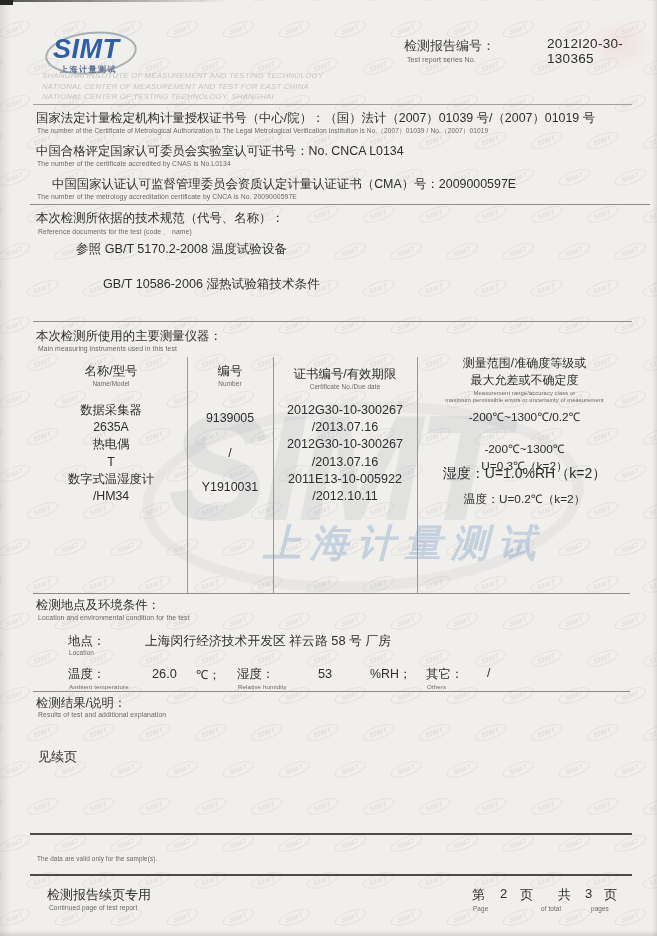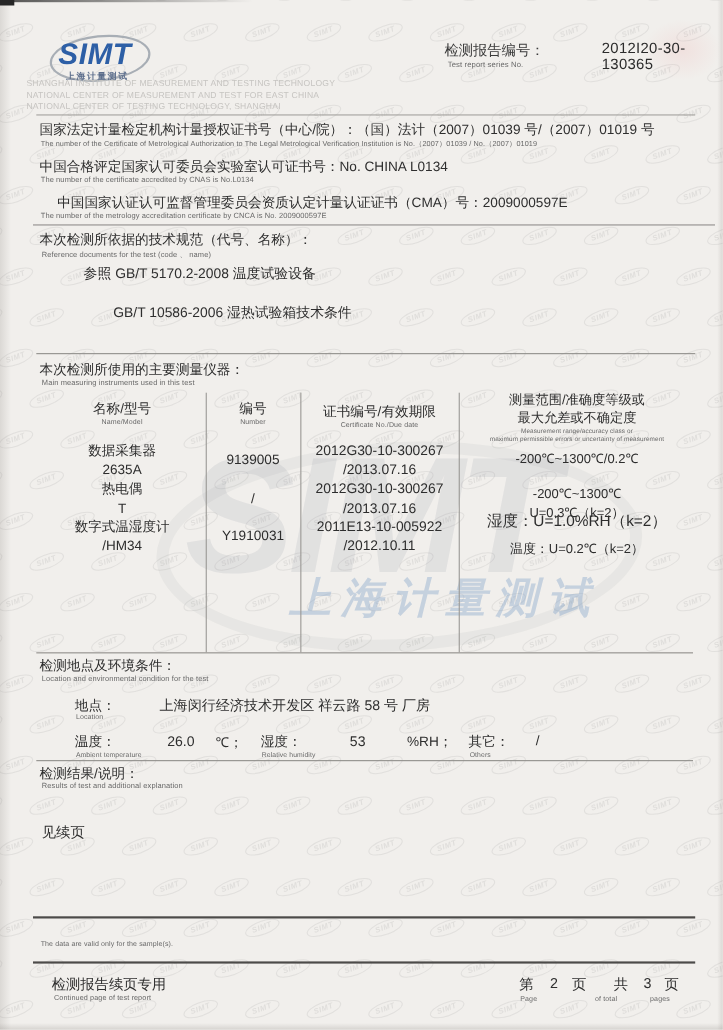--- a/index.html
+++ b/index.html
@@ -31,21 +31,21 @@
   .rule{position:absolute;height:1px;background:#908e8b;}
   .rule-dark{position:absolute;height:2px;background:#4c4b49;}
   .vline{position:absolute;width:1px;background:#9a9895;top:357px;height:236px;}
   .cn{font-size:12.4px;color:#2e2e2e;white-space:nowrap;}
   .sub{font-size:6.8px;color:#686868;white-space:nowrap;letter-spacing:.1px;}
   .cell{position:absolute;text-align:center;white-space:nowrap;}
   .tl{line-height:17.2px;font-size:12.3px;}
   .logo-ring{left:45px;top:32px;width:88px;height:38px;border:2.5px solid #a8aeb5;border-radius:50%;transform:rotate(-6deg);}
   .logo-text{left:53px;top:34px;font:italic bold 27px "Liberation Sans",sans-serif;color:#2d5fa6;letter-spacing:.5px;}
   .logo-cn{left:60px;top:64px;font-size:8px;color:#5c6e8c;letter-spacing:1.5px;font-weight:bold;}
-  .org{left:24px;font-size:7.8px;color:#c6c4c1;letter-spacing:.2px;white-space:nowrap;}
+  .org{left:42px;font-size:7.8px;color:#c6c4c1;letter-spacing:.2px;white-space:nowrap;font-style:italic;}
   .edge-left{left:0;top:0;width:10px;height:936px;background:linear-gradient(90deg,rgba(140,135,130,.22),rgba(140,135,130,0));z-index:3;}
   .edge-right{right:0;top:0;width:5px;height:936px;background:linear-gradient(270deg,rgba(120,115,110,.18),rgba(120,115,110,0));z-index:3;}
   .edge-bottom{left:0;top:930px;width:657px;height:6px;background:linear-gradient(0deg,rgba(120,115,110,.22),rgba(120,115,110,0));z-index:3;}
   .corner-tl{left:0;top:0;width:13px;height:5px;background:#262626;z-index:4;}
   .topline{left:0;top:0;width:230px;height:2px;background:linear-gradient(90deg,rgba(40,40,40,.8),rgba(80,80,80,0));z-index:4;}
   .pink-smudge{left:585px;top:18px;width:70px;height:55px;background:radial-gradient(closest-side,rgba(235,160,160,.18),rgba(235,160,160,0));z-index:1;}
 </style>
 </head>
 <body>
 
@@ -394,21 +394,21 @@
     <div class="abs org" style="top:91.5px">NATIONAL CENTER OF TESTING TECHNOLOGY, SHANGHAI</div>
 
     <div class="abs cn" style="left:404px;top:37px;font-size:13px;color:#3b3b3b">检测报告编号：</div>
     <div class="abs" style="left:547px;top:36px;font-size:13.5px;font-weight:normal;color:#2c2c2c;letter-spacing:.3px">2012I20-30-130365</div>
     <div class="abs sub" style="left:407px;top:56px;font-size:7px">Test report series No.</div>
 
     <div class="rule" style="left:33px;top:104px;width:599px;background:#a3a19e"></div>
 
     <div class="abs cn" style="left:36px;top:110px">国家法定计量检定机构计量授权证书号（中心/院）：（国）法计（2007）01039 号/（2007）01019 号</div>
     <div class="abs sub" style="left:37px;top:127px;font-size:6.6px">The number of the Certificate of Metrological Authorization to The Legal Metrological Verification Institution is No.（2007）01039 / No.（2007）01019</div>
-    <div class="abs cn" style="left:36px;top:143px">中国合格评定国家认可委员会实验室认可证书号：No. CHINA L0134</div>
+    <div class="abs cn" style="left:36px;top:143px">中国合格评定国家认可委员会实验室认可证书号：No. CNCA L0134</div>
     <div class="abs sub" style="left:37px;top:160px">The number of the certificate accredited by CNAS is No.L0134</div>
     <div class="abs cn" style="left:52px;top:176px">中国国家认证认可监督管理委员会资质认定计量认证证书（CMA）号：2009000597E</div>
     <div class="abs sub" style="left:37px;top:193px">The number of the metrology accreditation certificate by CNCA is No. 2009000597E</div>
 
     <div class="rule" style="left:30px;top:204px;width:620px"></div>
 
     <div class="abs cn" style="left:36px;top:210px">本次检测所依据的技术规范（代号、名称）：</div>
     <div class="abs sub" style="left:38px;top:227px">Reference documents for the test (code 、 name)</div>
     <div class="abs cn" style="left:76px;top:241px;font-size:12.6px">参照 GB/T 5170.2-2008  温度试验设备</div>
     <div class="abs cn" style="left:103px;top:276px;font-size:12.6px">GB/T 10586-2006  湿热试验箱技术条件</div>

